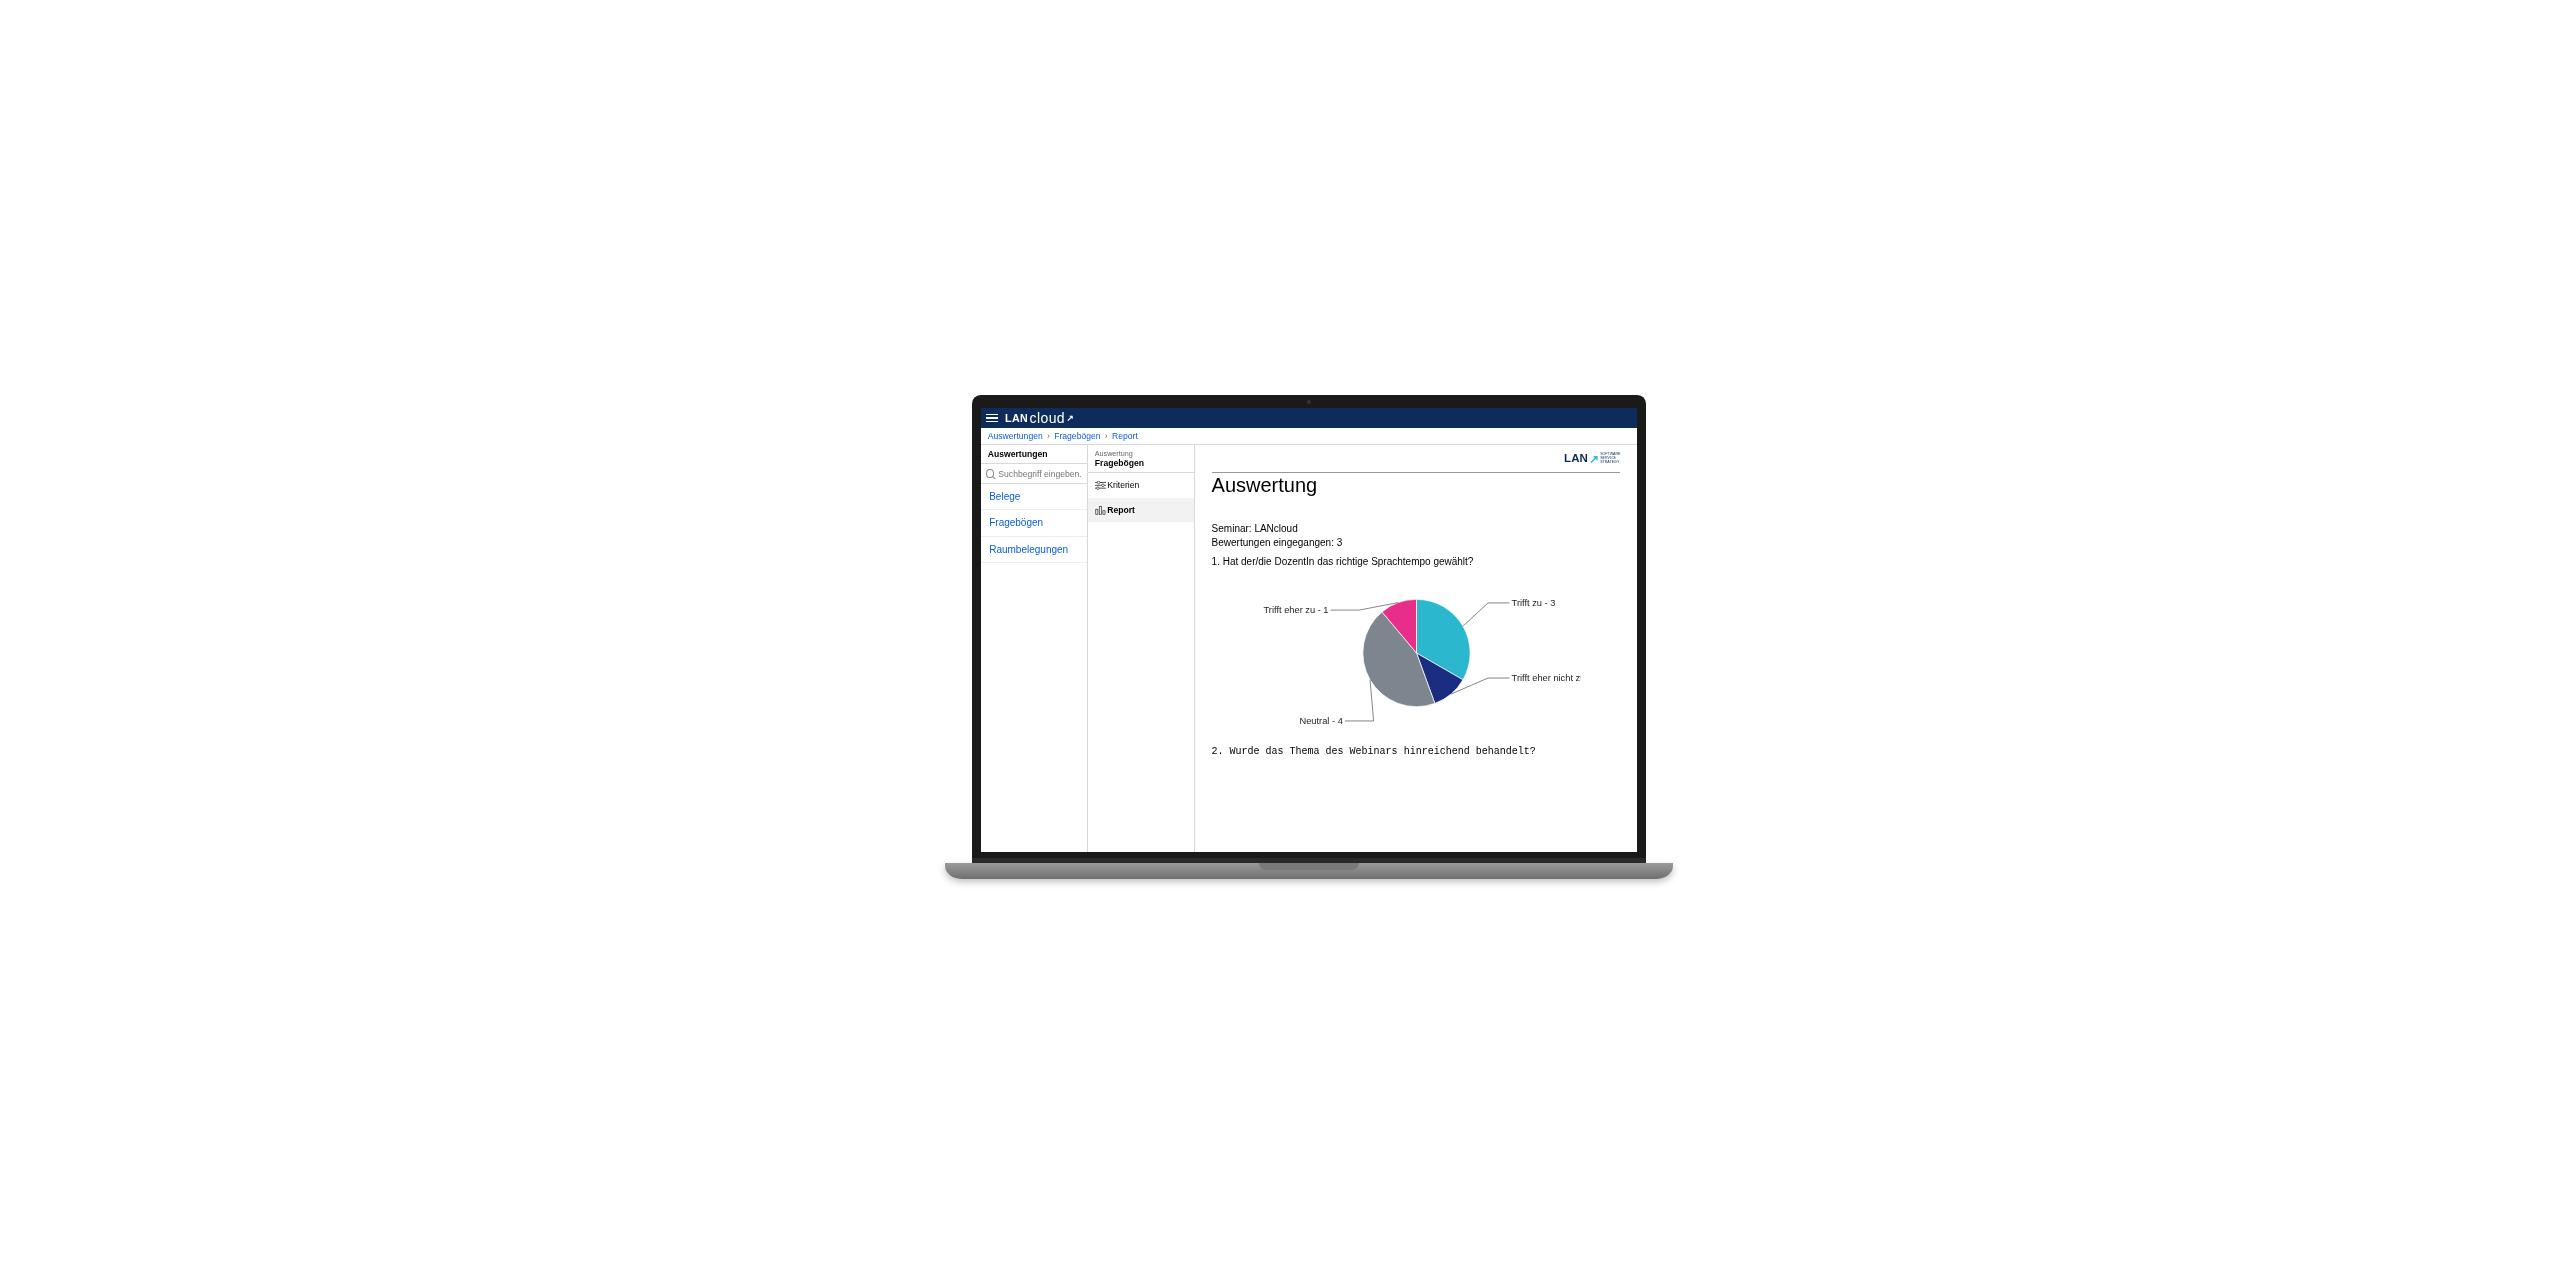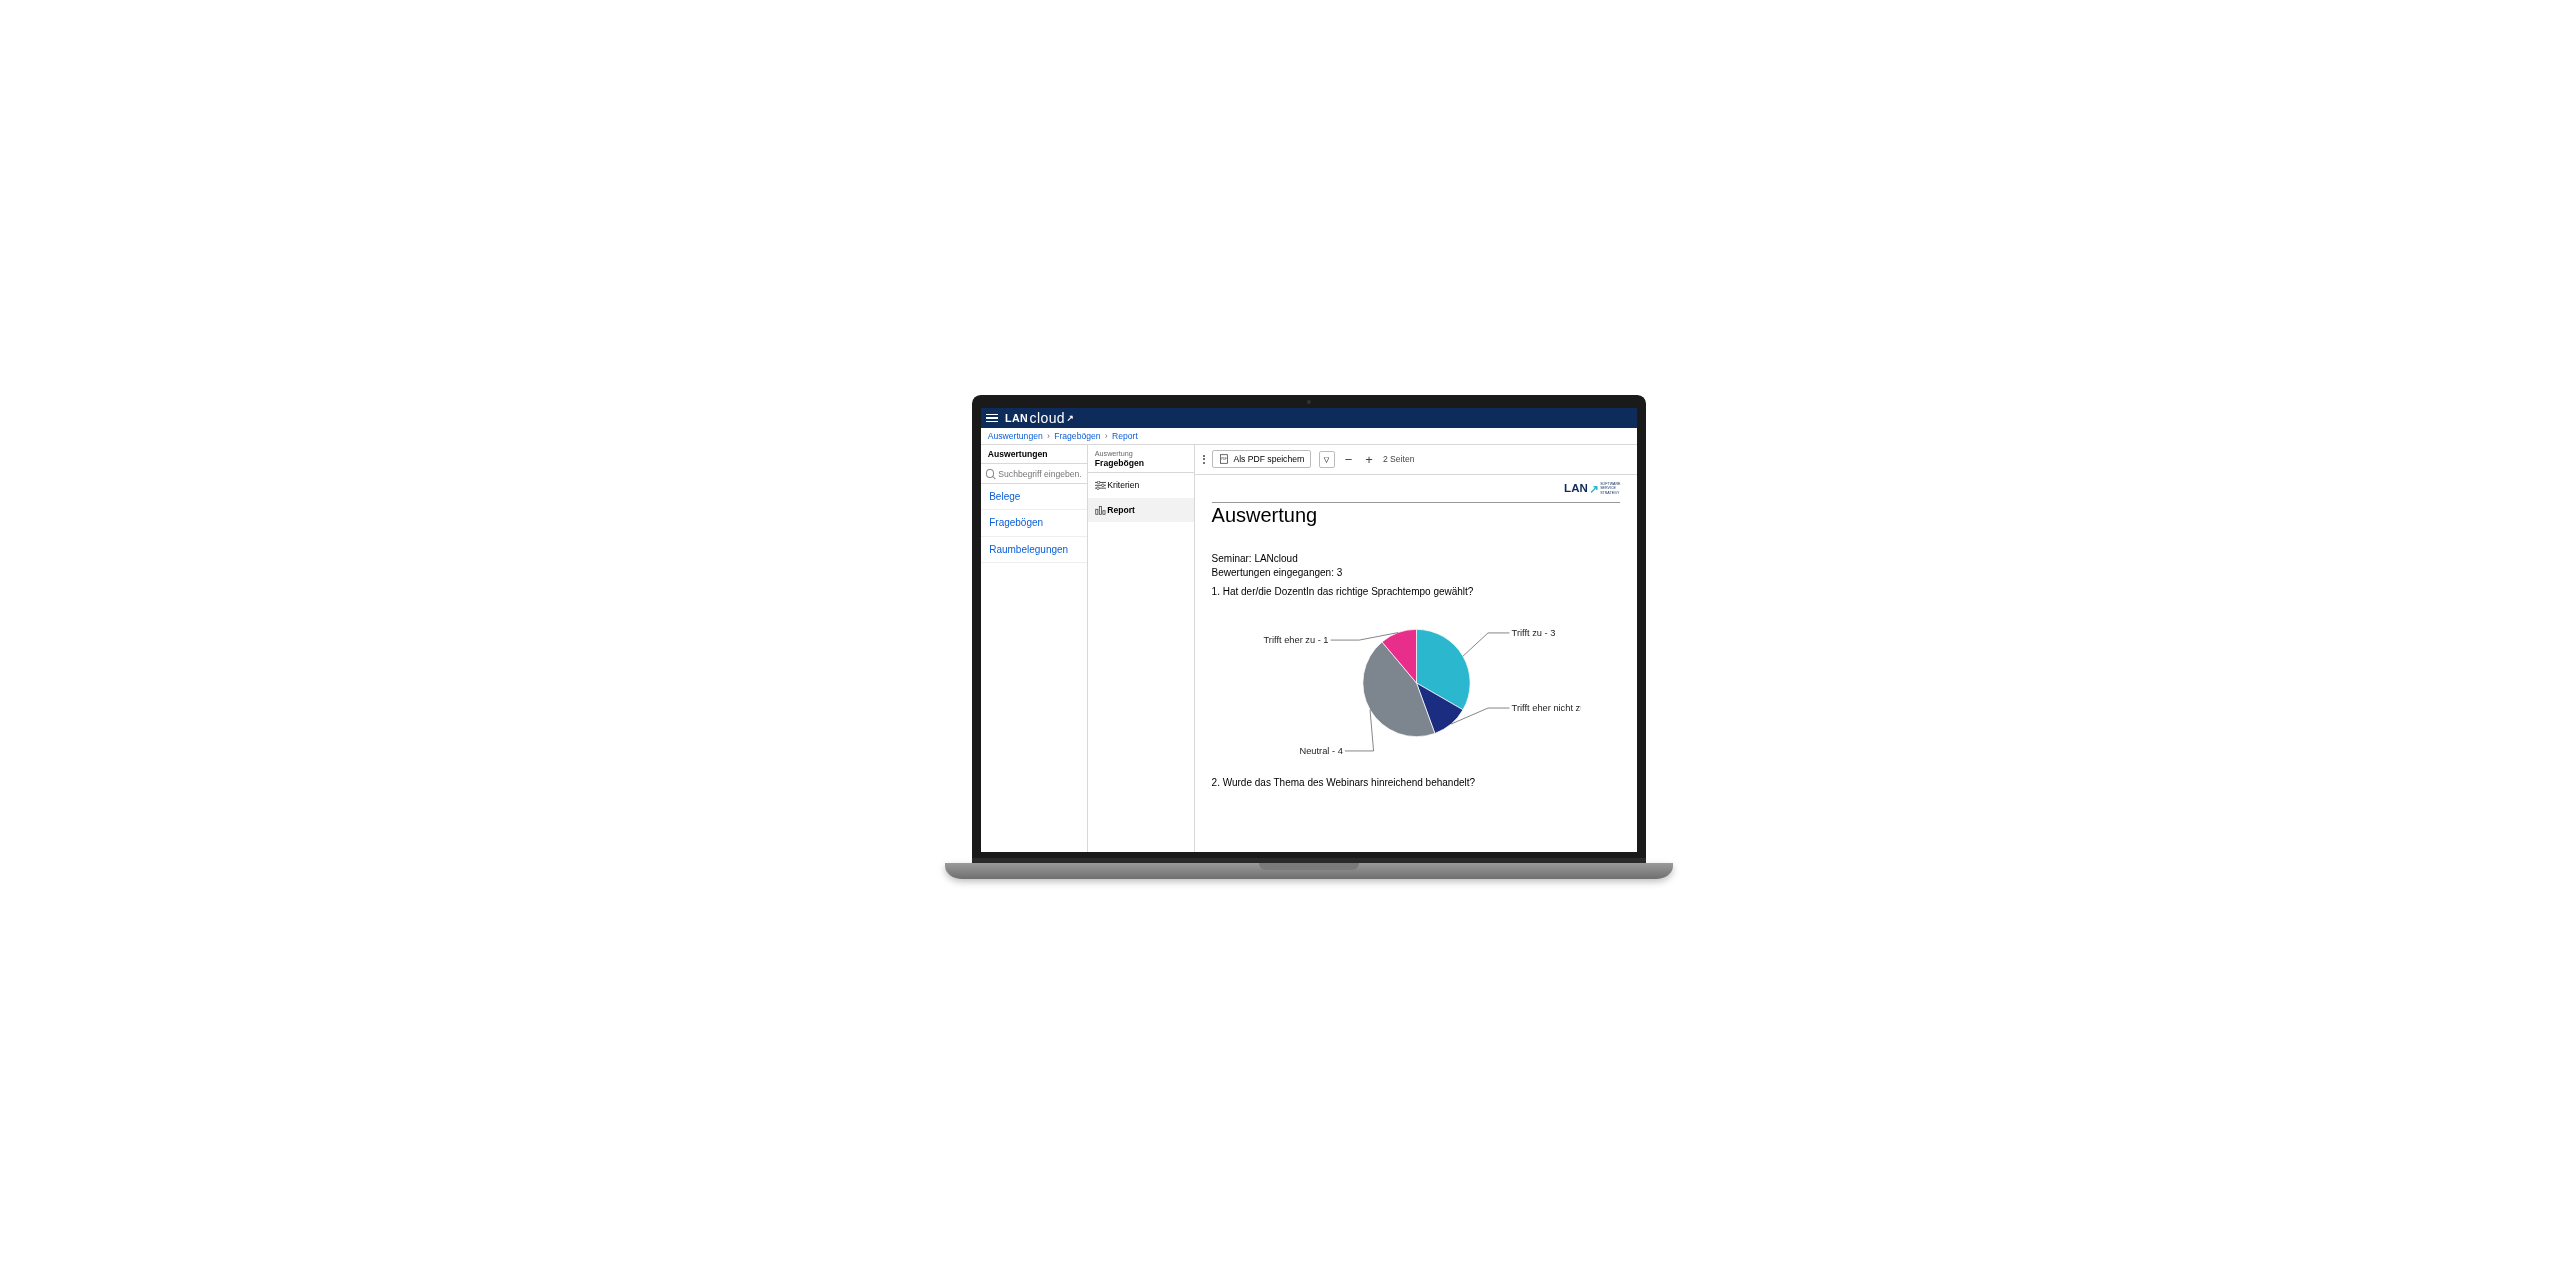--- a/index.html
+++ b/index.html
@@ -96,21 +96,21 @@
 .pages { color: #444; }
 
 .report-page { padding: 10px 17px; overflow: auto; flex: 1; position: relative; }
 .report-logo { position: absolute; right: 17px; top: 7.2px; font-size: 11.5px; font-weight: bold; color: #0d2b5b; display: flex; align-items: flex-start; gap: 1.4px; }
 .report-logo .sub { font-size: 3.6px; line-height: 4.3px; color: #0d2b5b; font-weight: normal; }
 .report-title { font-size: 20px; font-weight: normal; margin-top: 17px; border-top: 0.7px solid #999; padding-top: 1.4px; }
 .report-meta { margin-top: 26px; font-size: 10px; }
 .report-meta div { margin-bottom: 2.9px; }
 .question { margin-top: 8px; font-size: 10px; }
 .chart-wrap { margin-top: 7.2px; display: flex; justify-content: center; }
-.q2 { margin-top: 14.3px; font-size: 10px; }
+.q2 { margin-top: 14.3px; font-size: 10px; font-family: Liberation Mono, monospace; }
 </style>
 </head>
 <body>
 
 <div class="laptop-frame">
   <div class="laptop-screen-bezel">
     <div class="camera"></div>
     <div class="screen">
 
       <div class="topbar">
@@ -172,38 +172,20 @@
                   <rect x="1" y="6" width="3" height="7" fill="none" stroke="#333"></rect>
                   <rect x="6" y="2" width="3" height="11" fill="none" stroke="#333"></rect>
                   <rect x="11" y="8" width="3" height="5" fill="none" stroke="#333"></rect>
                 </svg>
             </div>
             <span>Report</span>
           </div>
         </div>
 
         <div class="col3">
-          <div class="toolbar3">
-            <div class="dots-vert">
-                <span></span>
-                <span></span>
-                <span></span>
-              </div>
-            <div class="btn-pdf">
-              <svg width="10" height="10" viewBox="0 0 14 14" style="font-size:12px">
-                  <rect x="2" y="1" width="10" height="12" fill="none" stroke="#333"></rect>
-                  <text x="3" y="9" font-size="4" fill="#333">PDF</text>
-                </svg>
-              <span>Als PDF speichern</span>
-            </div>
-            <div class="btn-dd">▽</div>
-            <div class="zoom-btn">−</div>
-            <div class="zoom-btn">+</div>
-            <div class="pages">2 Seiten</div>
-          </div>
 
           <div class="report-page">
             <div class="report-logo">
               <span>LAN</span>
                 <span style="color:#2bb8cf">↗</span>
               <div class="sub">
                 <div>SOFTWARE</div>
                 <div>SERVICE</div>
                 <div>STRATEGY</div>
               </div>

